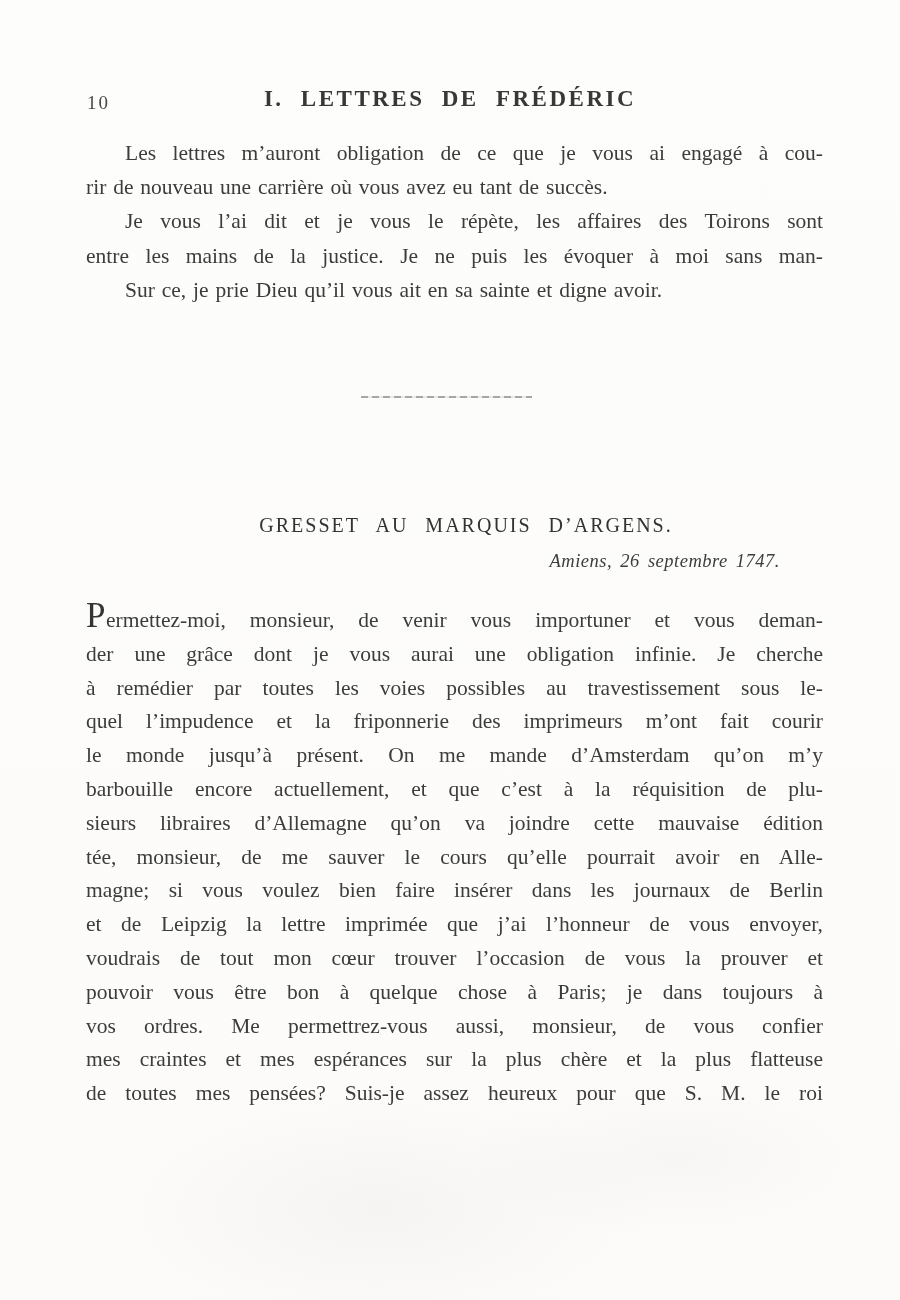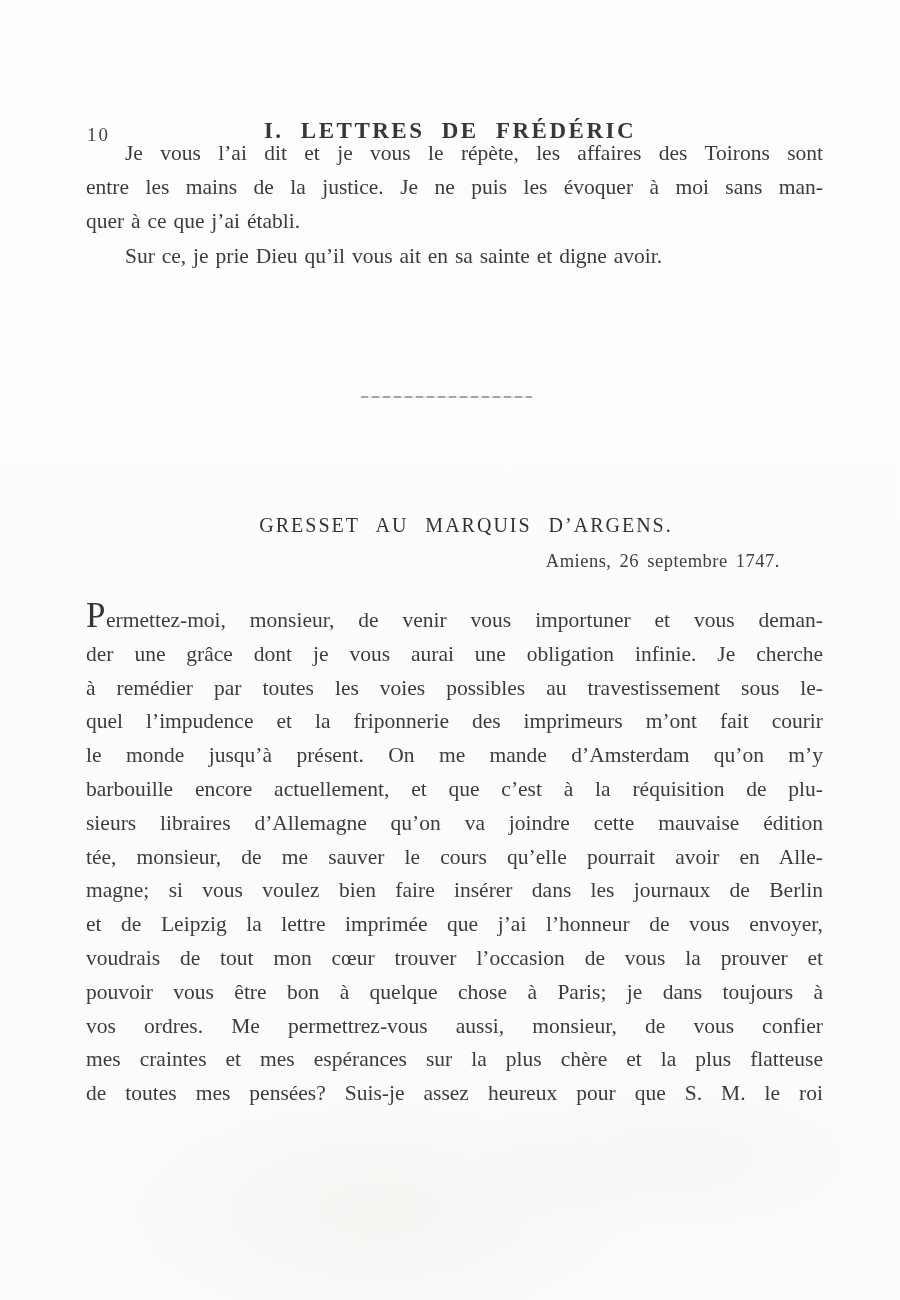--- a/index.html
+++ b/index.html
@@ -15,21 +15,20 @@
     color: #3b3b3b;
     background:
       radial-gradient(ellipse 400px 180px at 42% 93%, rgba(120,120,110,0.05), rgba(0,0,0,0) 70%),
       radial-gradient(ellipse 300px 120px at 75% 89%, rgba(120,120,110,0.04), rgba(0,0,0,0) 70%),
       linear-gradient(#fdfdfc, #fcfbf9);
   }
   
   .running-head {
     position: absolute; top: 86px; left: 0; width: 900px;
     text-align: center;
-    margin-top: 32px;
   }
   .folio {
     position: absolute; left: 87px; top: 6px;
     font-size: 19px; letter-spacing: 2px; color: #474747;
   }
   .rh-title {
     font-size: 23px; color: #383838;
     letter-spacing: 2.5px; word-spacing: 9px; font-weight: bold;
   }
   
@@ -58,38 +57,41 @@
   .section-heading {
     position: absolute; top: 498px; left: 0; width: 900px; margin: 16px;
     text-align: center; font-weight: normal;
     font-size: 20px; color: #333333;
     letter-spacing: 2px; word-spacing: 10px;
   }
   .dateline {
     position: absolute; top: 551px; left: 0; width: 780px;
     text-align: right;
     font-size: 18.5px; color: #3e3e3e;
-    letter-spacing: 0.5px; word-spacing: 3px;
+    letter-spacing: 0.5px; word-spacing: 3px; font-style: italic;
   }
 </style>
 </head>
 <body>
 
 <div class="page">
 
   <div class="running-head">
     <span class="folio">10</span>
     <span class="rh-title">I. LETTRES DE FRÉDÉRIC</span>
   </div>
 
   <div class="letter letter1">
       <div class="para">
+        <div class="line indent">Les lettres m’auront obligation de ce que je vous ai engagé à cou-</div>
+        <div class="line last">rir de nouveau une carrière où vous avez eu tant de succès.</div>
+      </div>
+      <div class="para">
         <div class="line indent">Je vous l’ai dit et je vous le répète, les affaires des Toirons sont</div>
         <div class="line">entre les mains de la justice. Je ne puis les évoquer à moi sans man-</div>
-        <div class="line last">quer à ce que j’ai établi.</div>
       </div>
       <div class="para">
         <div class="line last indent">Sur ce, je prie Dieu qu’il vous ait en sa sainte et digne avoir.</div>
       </div>
     </div>
 
   <div class="divider"></div>
 
   <h2 class="section-heading">GRESSET AU MARQUIS D’ARGENS.</h2>
 

